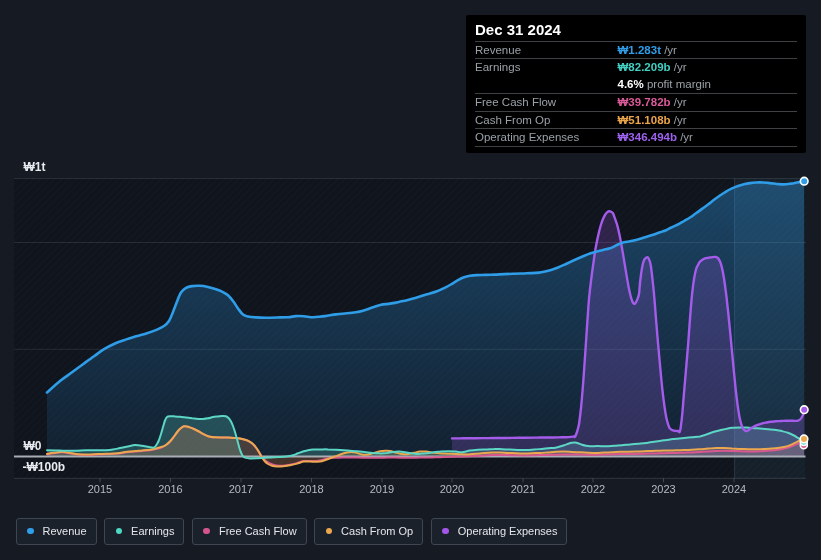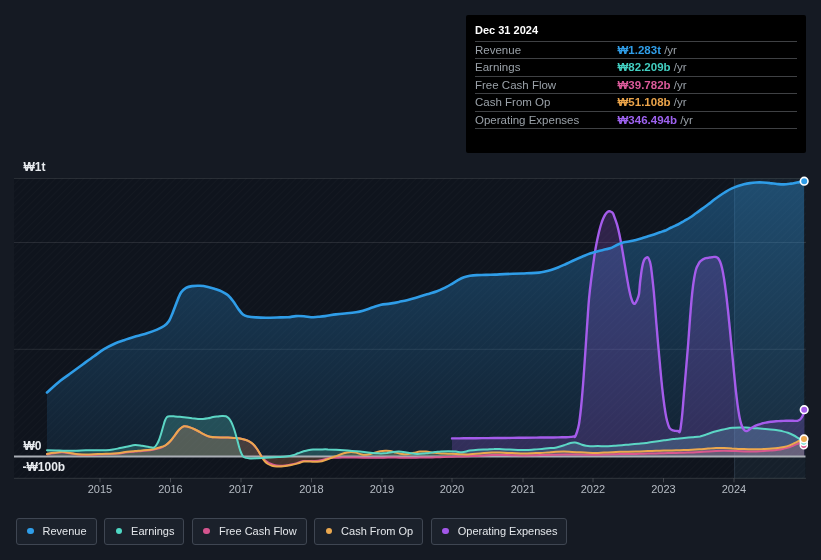--- a/index.html
+++ b/index.html
@@ -1,21 +1,21 @@
 <!DOCTYPE html>
 <html><head><meta charset="utf-8">
 <style>
 * { margin:0; padding:0; box-sizing:border-box; }
 html,body { width:821px; height:560px; background:#151a23; overflow:hidden;
   font-family:"Liberation Sans", sans-serif; }
 .stage { position:relative; width:821px; height:560px; }
 svg { position:absolute; left:0; top:0; }
 .tooltip { position:absolute; left:465.5px; top:14.5px; width:340.5px; height:138.5px;
   background:#000; border-radius:2px; padding:6px 9px 0 9.5px; z-index:5; }
-.tt-title { font-size:11px; font-weight:bold; color:#fff; height:20px; line-height:18px; }
+.tt-title { font-size:15px; font-weight:bold; color:#fff; height:20px; line-height:18px; }
 .tt-row { display:flex; border-top:1px solid #36383b; height:17.5px; line-height:17.5px;
   font-size:11.5px; }
 .tt-row.tt-nb { border-top:none; }
 .tt-label { width:116.5px; color:#9aa1a8; }
 .tt-val { color:#9aa1a8;margin-left:26px; }
 .tt-val b { font-weight:bold; }
 .tt-end { border-top:1px solid #3f4144; height:7px; }
 .tt-row { border-top-color:#3f4144; }
 .legend { position:absolute; left:15.5px; top:517.5px; display:flex; gap:7.5px; z-index:5; }
 .lg-btn { display:flex; align-items:center; height:27px; border:1px solid #3f4652;
@@ -86,20 +86,24 @@
 <div class="tooltip">
 <div class="tt-title">Dec 31 2024</div>
 <div class="tt-row">
         <span class="tt-label">Revenue</span>
         <span class="tt-val"><b style="color:#2f9de8">₩1.283t</b> /yr</span>
       </div>
 <div class="tt-row tt-grp">
         <span class="tt-label">Earnings</span>
         <span class="tt-val"><b style="color:#43cfc2">₩82.209b</b> /yr</span>
       </div>
+<div class="tt-row tt-nb">
+        <span class="tt-label"></span>
+        <span class="tt-val"><b style="color:#fff">4.6%</b> profit margin</span>
+      </div>
 <div class="tt-row">
         <span class="tt-label">Free Cash Flow</span>
         <span class="tt-val"><b style="color:#db5a9a">₩39.782b</b> /yr</span>
       </div>
 <div class="tt-row">
         <span class="tt-label">Cash From Op</span>
         <span class="tt-val"><b style="color:#eba44a">₩51.108b</b> /yr</span>
       </div>
 <div class="tt-row">
         <span class="tt-label">Operating Expenses</span>

